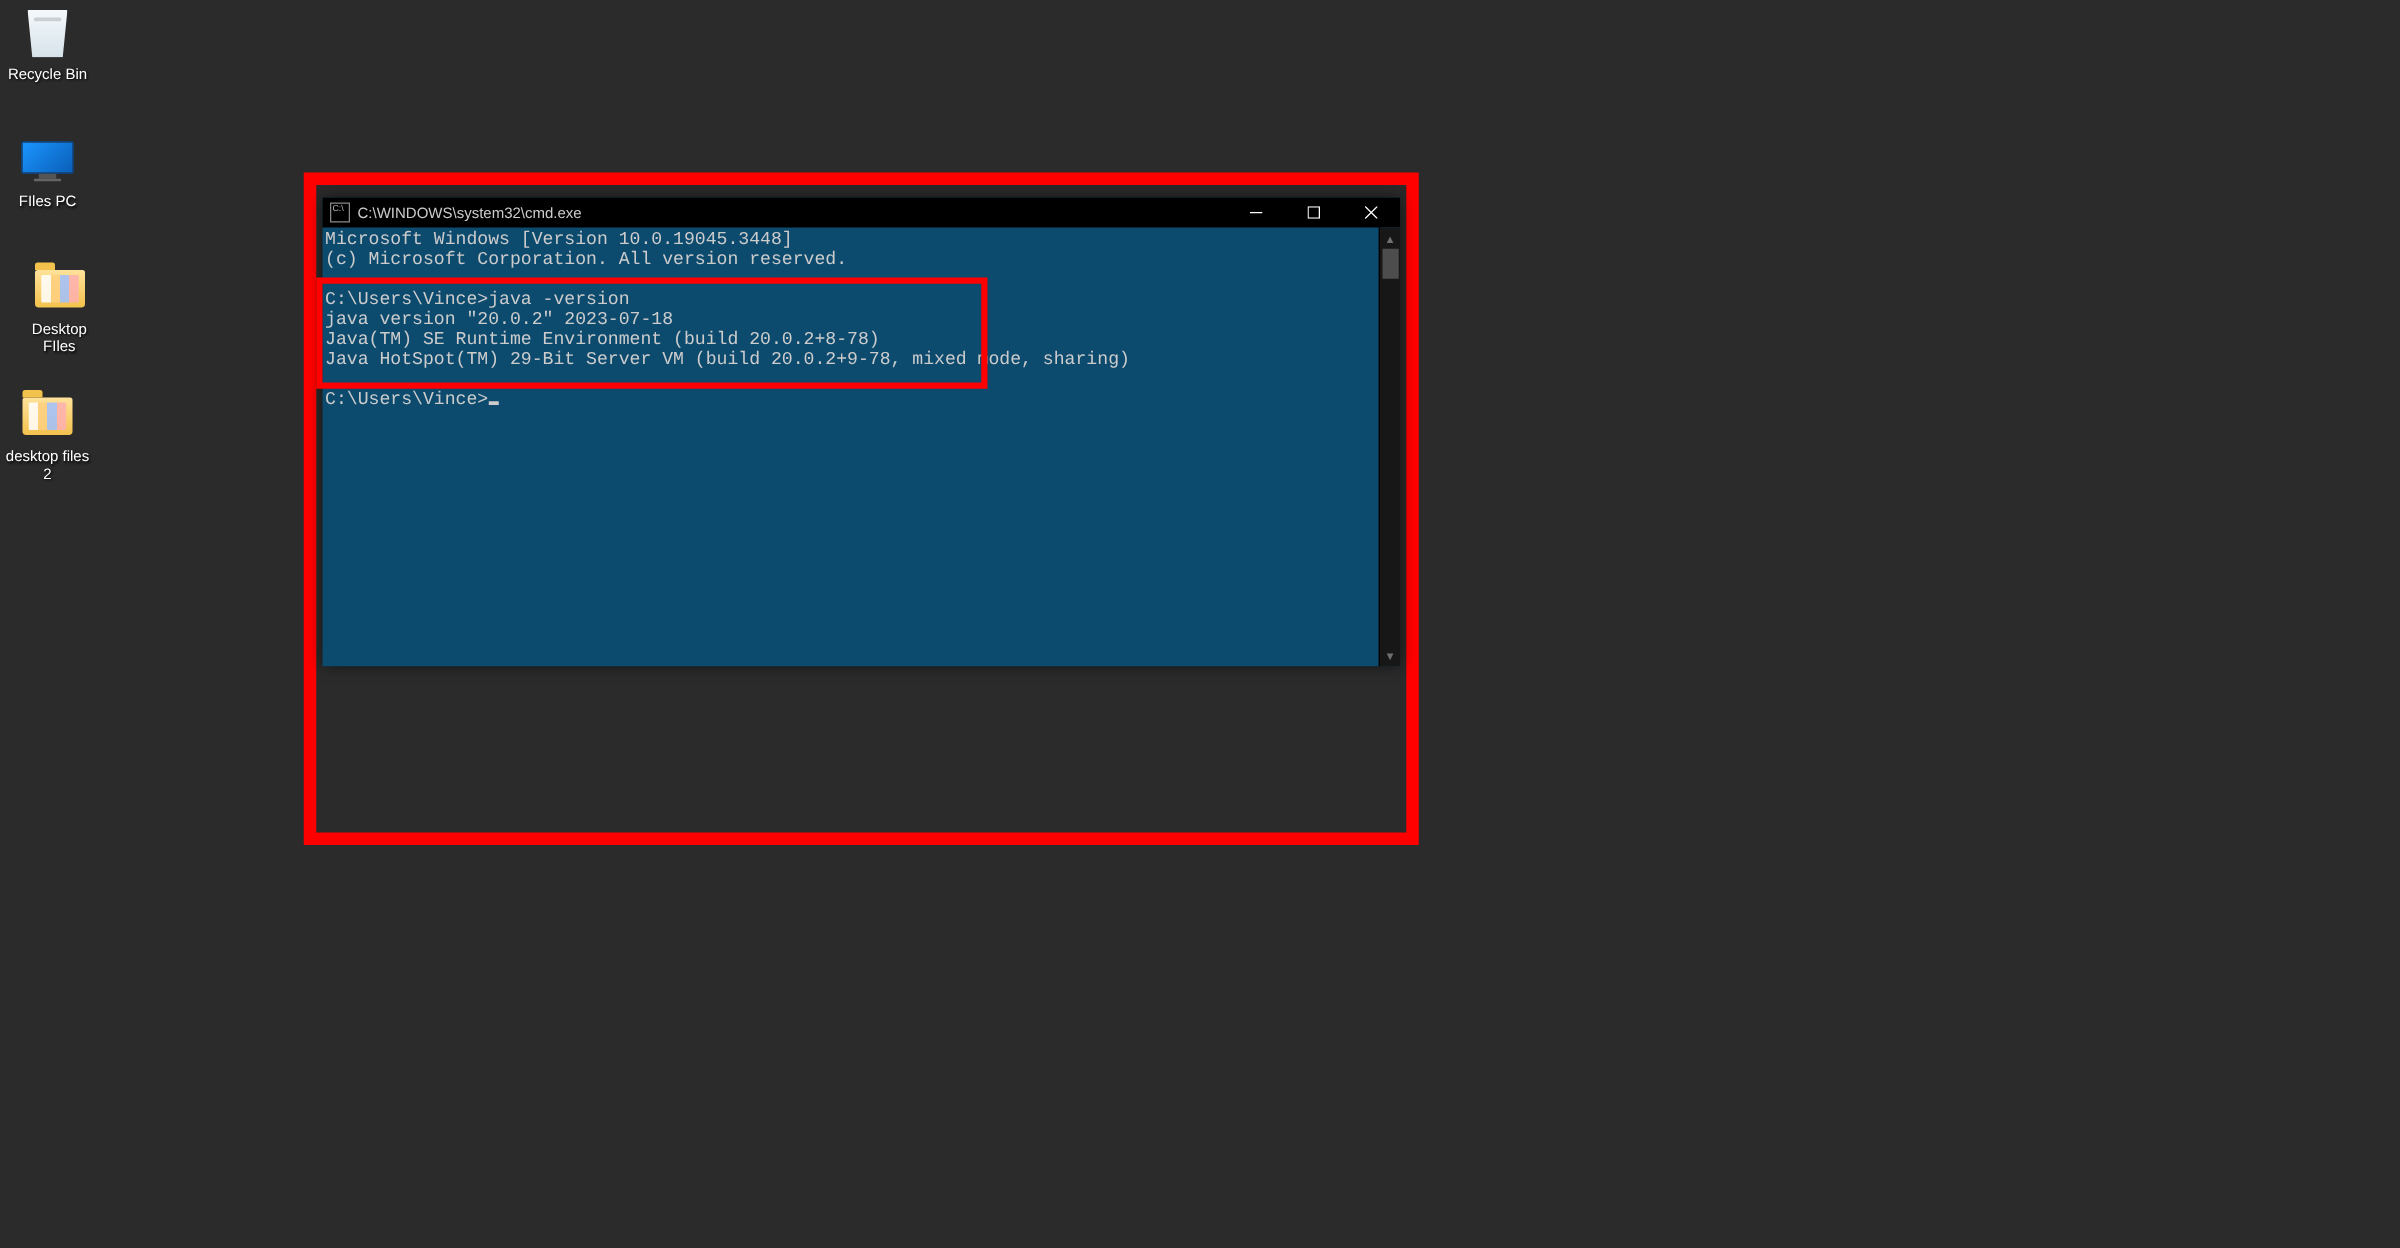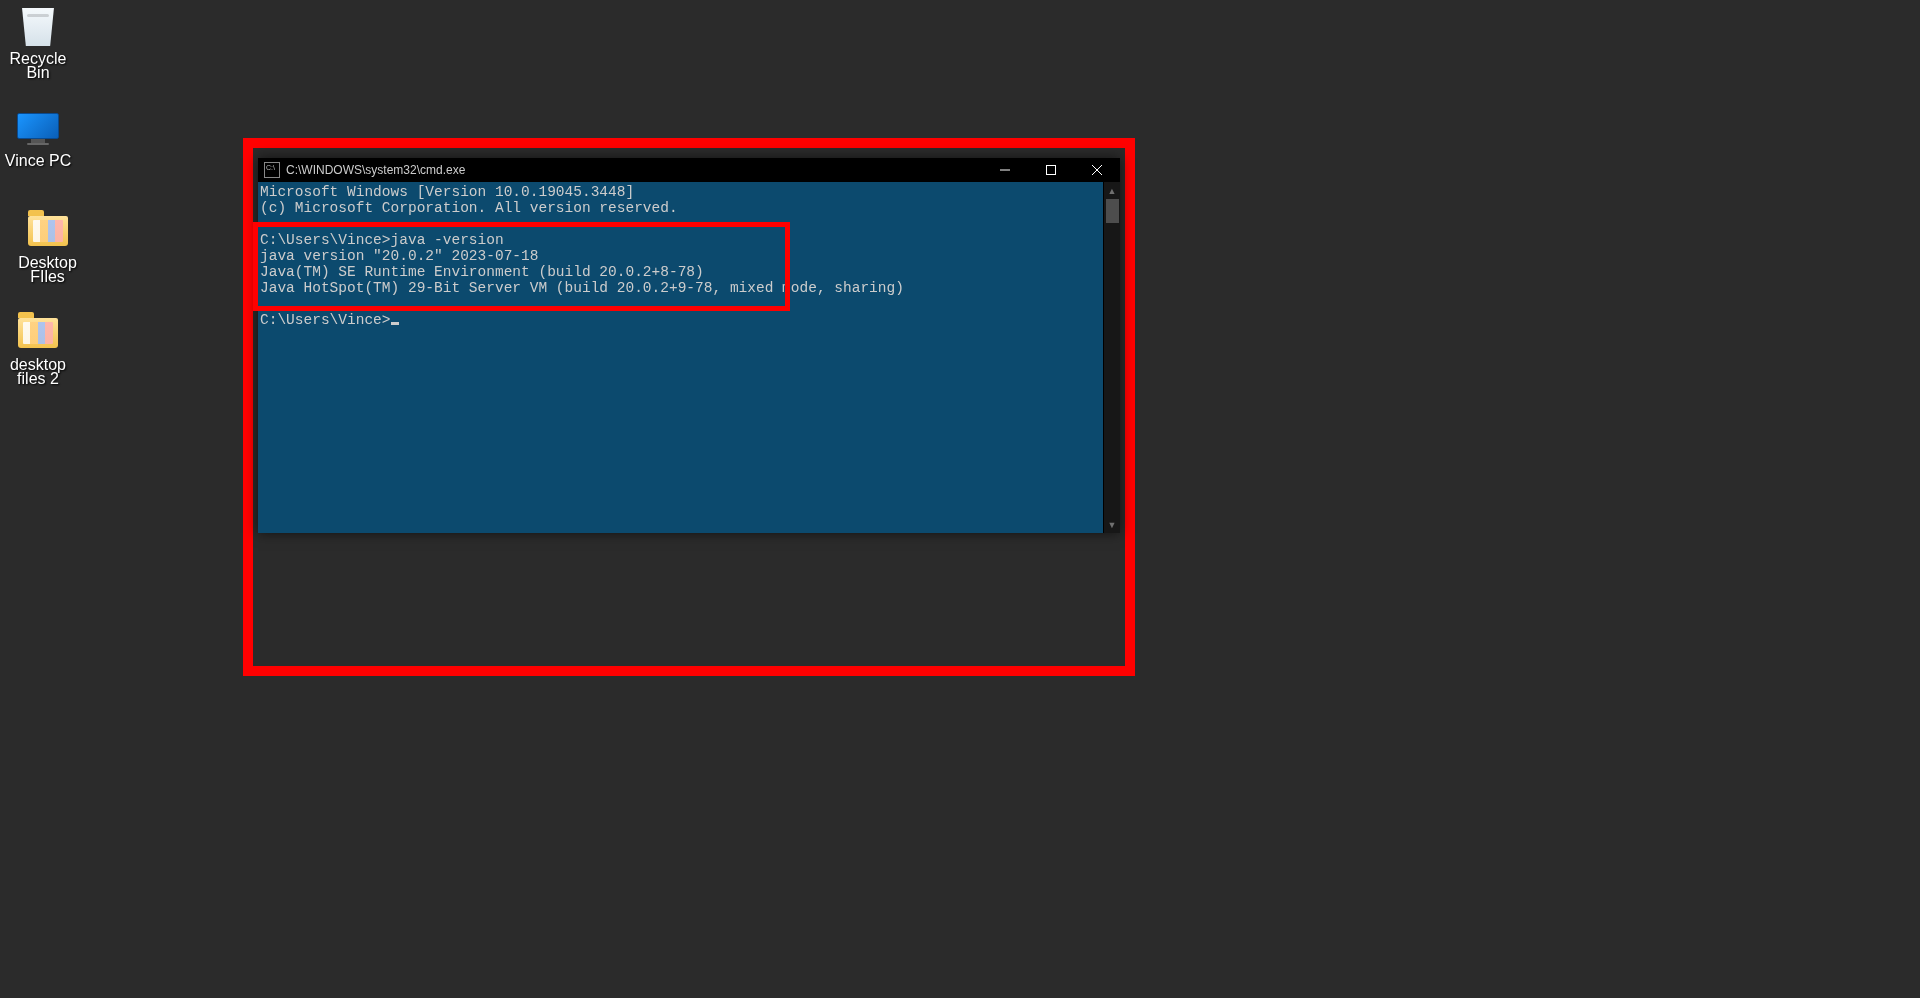--- a/index.html
+++ b/index.html
@@ -5,21 +5,21 @@
   * { margin:0; padding:0; box-sizing:border-box; }
   html,body { width:1920px; height:998px; overflow:hidden; font-family:"Segoe UI",Tahoma,sans-serif; }
   body { background:#2b2b2b; position:relative; }
 
   
   .desktop-icon {
     position:absolute; width:76px; display:flex; flex-direction:column;
     align-items:center; cursor:pointer; text-align:center;
   }
   .desktop-icon .ico { width:48px; height:42px; display:flex; align-items:center; justify-content:center; }
-  .desktop-icon .lbl { color:#fff; font-size:16px; margin-top:4px; line-height:14px;
+  .desktop-icon .lbl { color:#fff; font-size:12px; margin-top:4px; line-height:14px;
     text-shadow:1px 1px 2px #000; }
 
   
   .recycle-bin {
     width:38px; height:38px; background:linear-gradient(#f5f9fc,#d6e2ea);
     border-radius:4px 4px 6px 6px; position:relative;
     clip-path:polygon(8% 0,92% 0,82% 100%,18% 100%);
   }
   .recycle-bin::before { content:""; position:absolute; top:6px; left:20%; right:20%; height:3px;
     background:rgba(0,0,0,0.15); border-radius:2px; }
@@ -103,21 +103,21 @@
 </div>
 
 <div class="desktop-icon" style="left:0;top:108px;">
   <div class="ico">
     <div class="pc-icon">
       <div class="pc-screen"></div>
         <div class="pc-stand"></div>
         <div class="pc-base"></div>
     </div>
   </div>
-  <div class="lbl">Vince PC</div>
+  <div class="lbl">FIles PC</div>
 </div>
 
 <div class="desktop-icon" style="left:0;top:210px;padding-left:19px;">
   <div class="ico">
     <div class="folder-icon">
         <div class="folder-thumb"></div>
       </div>
   </div>
   <div class="lbl">Desktop FIles</div>
 </div>

